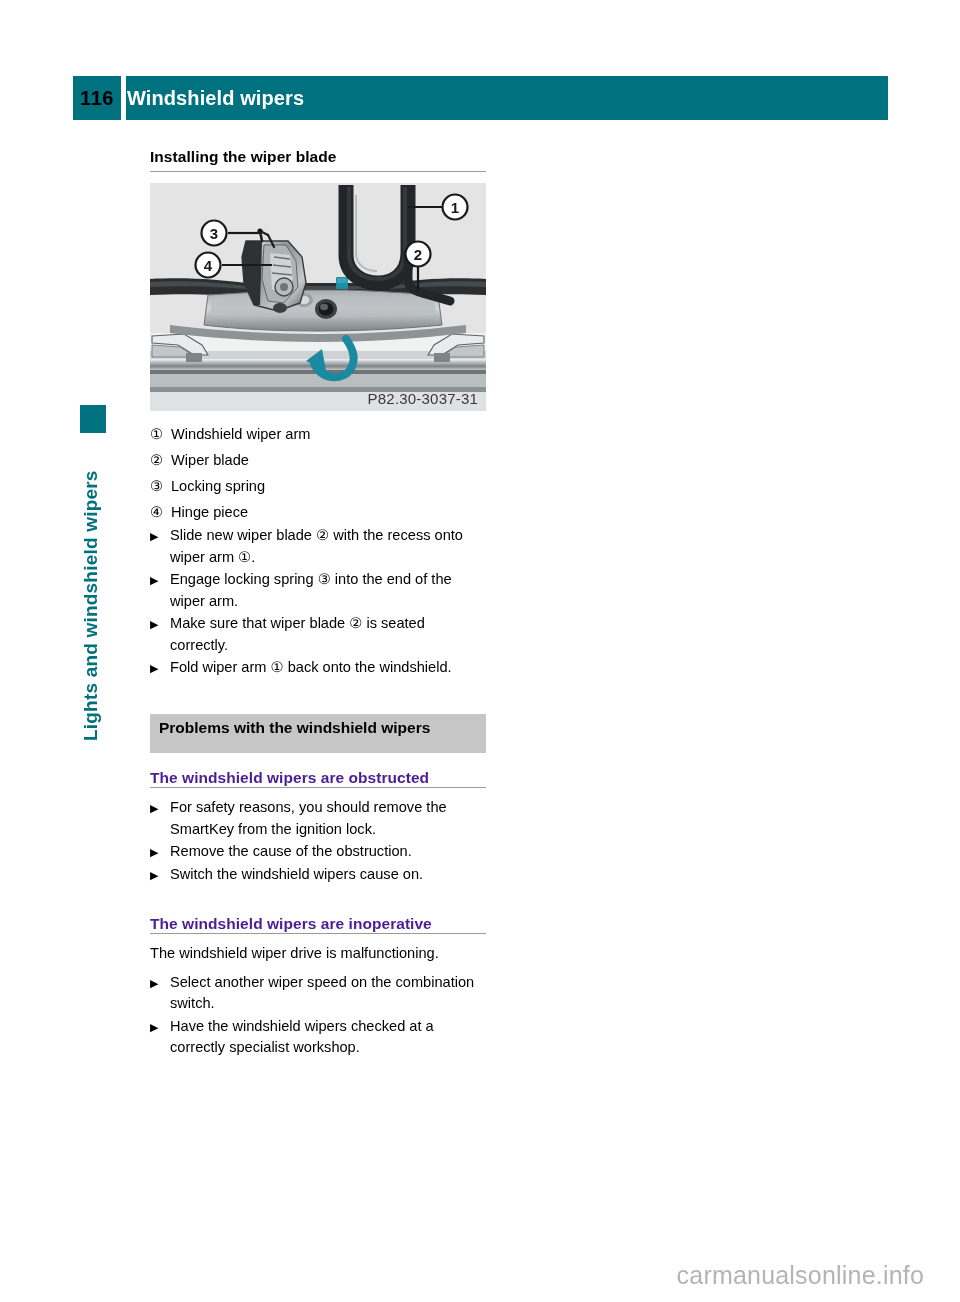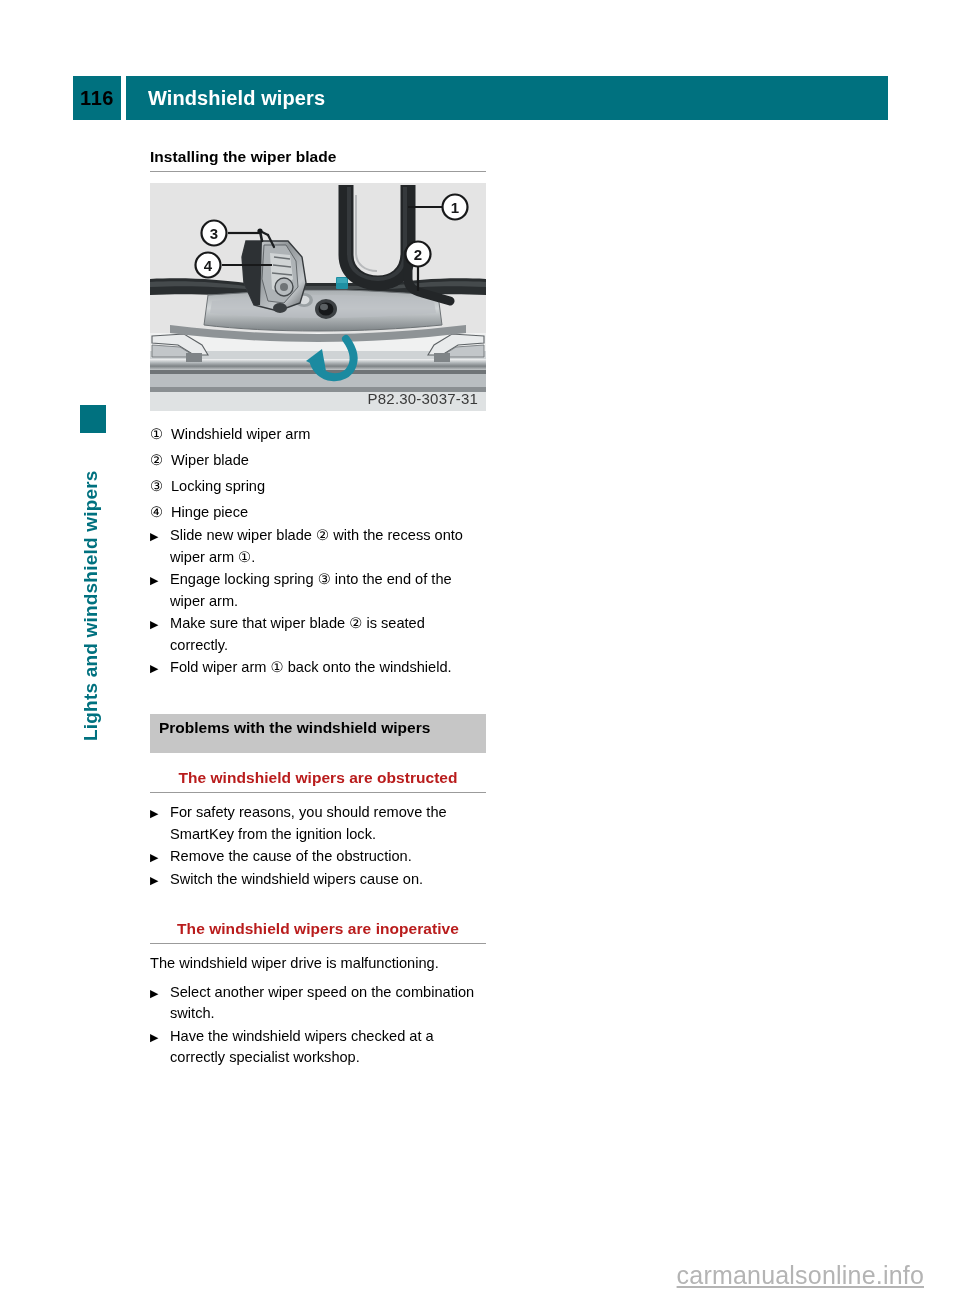--- a/index.html
+++ b/index.html
@@ -49,21 +49,21 @@
     width: 762px;
     height: 44px;
     background: #00717f;
     color: #ffffff;
     display: flex;
     align-items: center;
   }
   #header-title {
     font-size: 20px;
     font-weight: bold;
-    padding-left: 22px;
+    padding-left: 1px;
     letter-spacing: 0.1px;
   }
 
   
   #sidebar-marker {
     position: absolute;
     left: 80px;
     top: 405px;
     width: 26px;
     height: 28px;
@@ -102,27 +102,25 @@
     color: #000000;
     letter-spacing: 0.05px;
     padding-bottom: 5px;
     border-bottom: 1.6px solid #9b9b9b;
     margin-bottom: 11px;
   }
 
   .sub-heading {
     font-size: 15.5px;
     font-weight: bold;
-    color: #b91c1c;
+    color: #4c1d95;
     letter-spacing: 0.05px;
-    padding-bottom: 5px;
     border-bottom: 1.6px solid #9b9b9b;
     margin-top: 16px;
     margin-bottom: 9px;
-    text-align: center;
   }
 
   .gray-band {
     background: #c6c6c6;
     font-size: 15.5px;
     font-weight: bold;
     color: #000000;
     padding: 5px 9px 16px 9px;
     margin-top: 10px;
   }
@@ -193,21 +191,20 @@
   .gap-md { height: 12px; }
 
   
   #watermark {
     position: absolute;
     right: 36px;
     bottom: 12px;
     font-size: 25px;
     color: #b4b4b4;
     letter-spacing: 0.2px;
-    text-decoration: underline;
   }
 </style>
 </head>
 <body>
 
 <div id="page">
 
   <div id="header">
     <div id="page-number-block">116</div>
     <div id="header-title-block">

